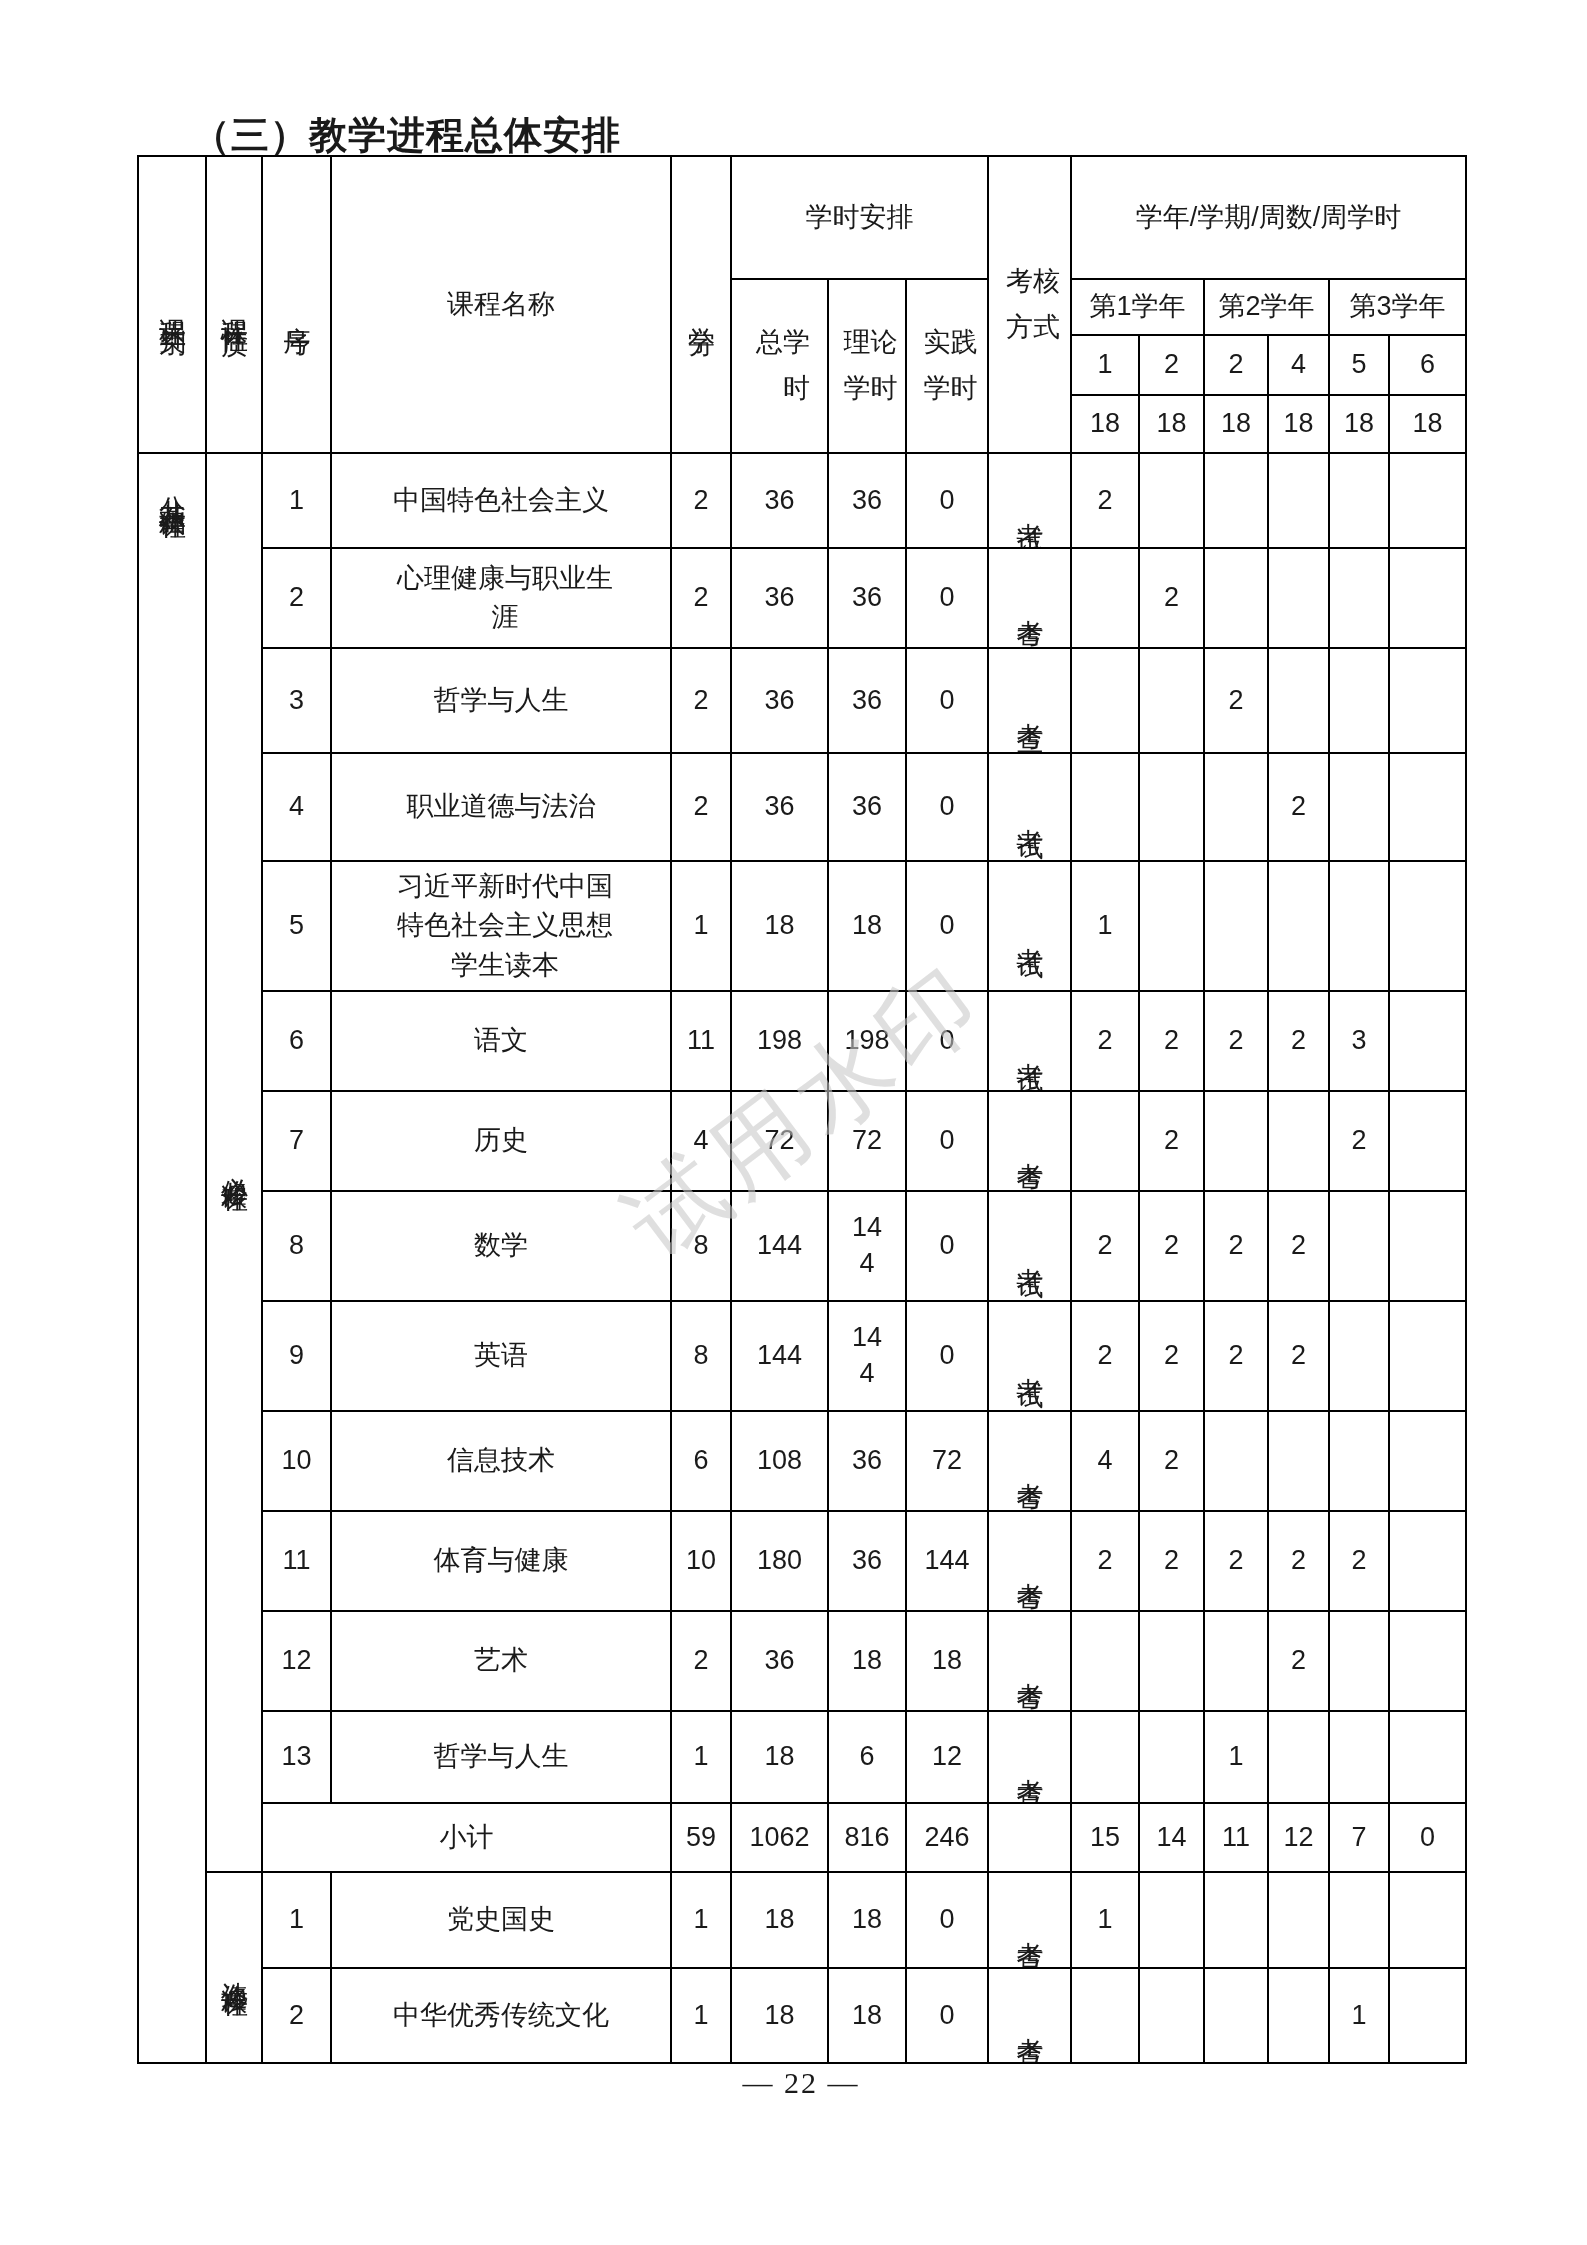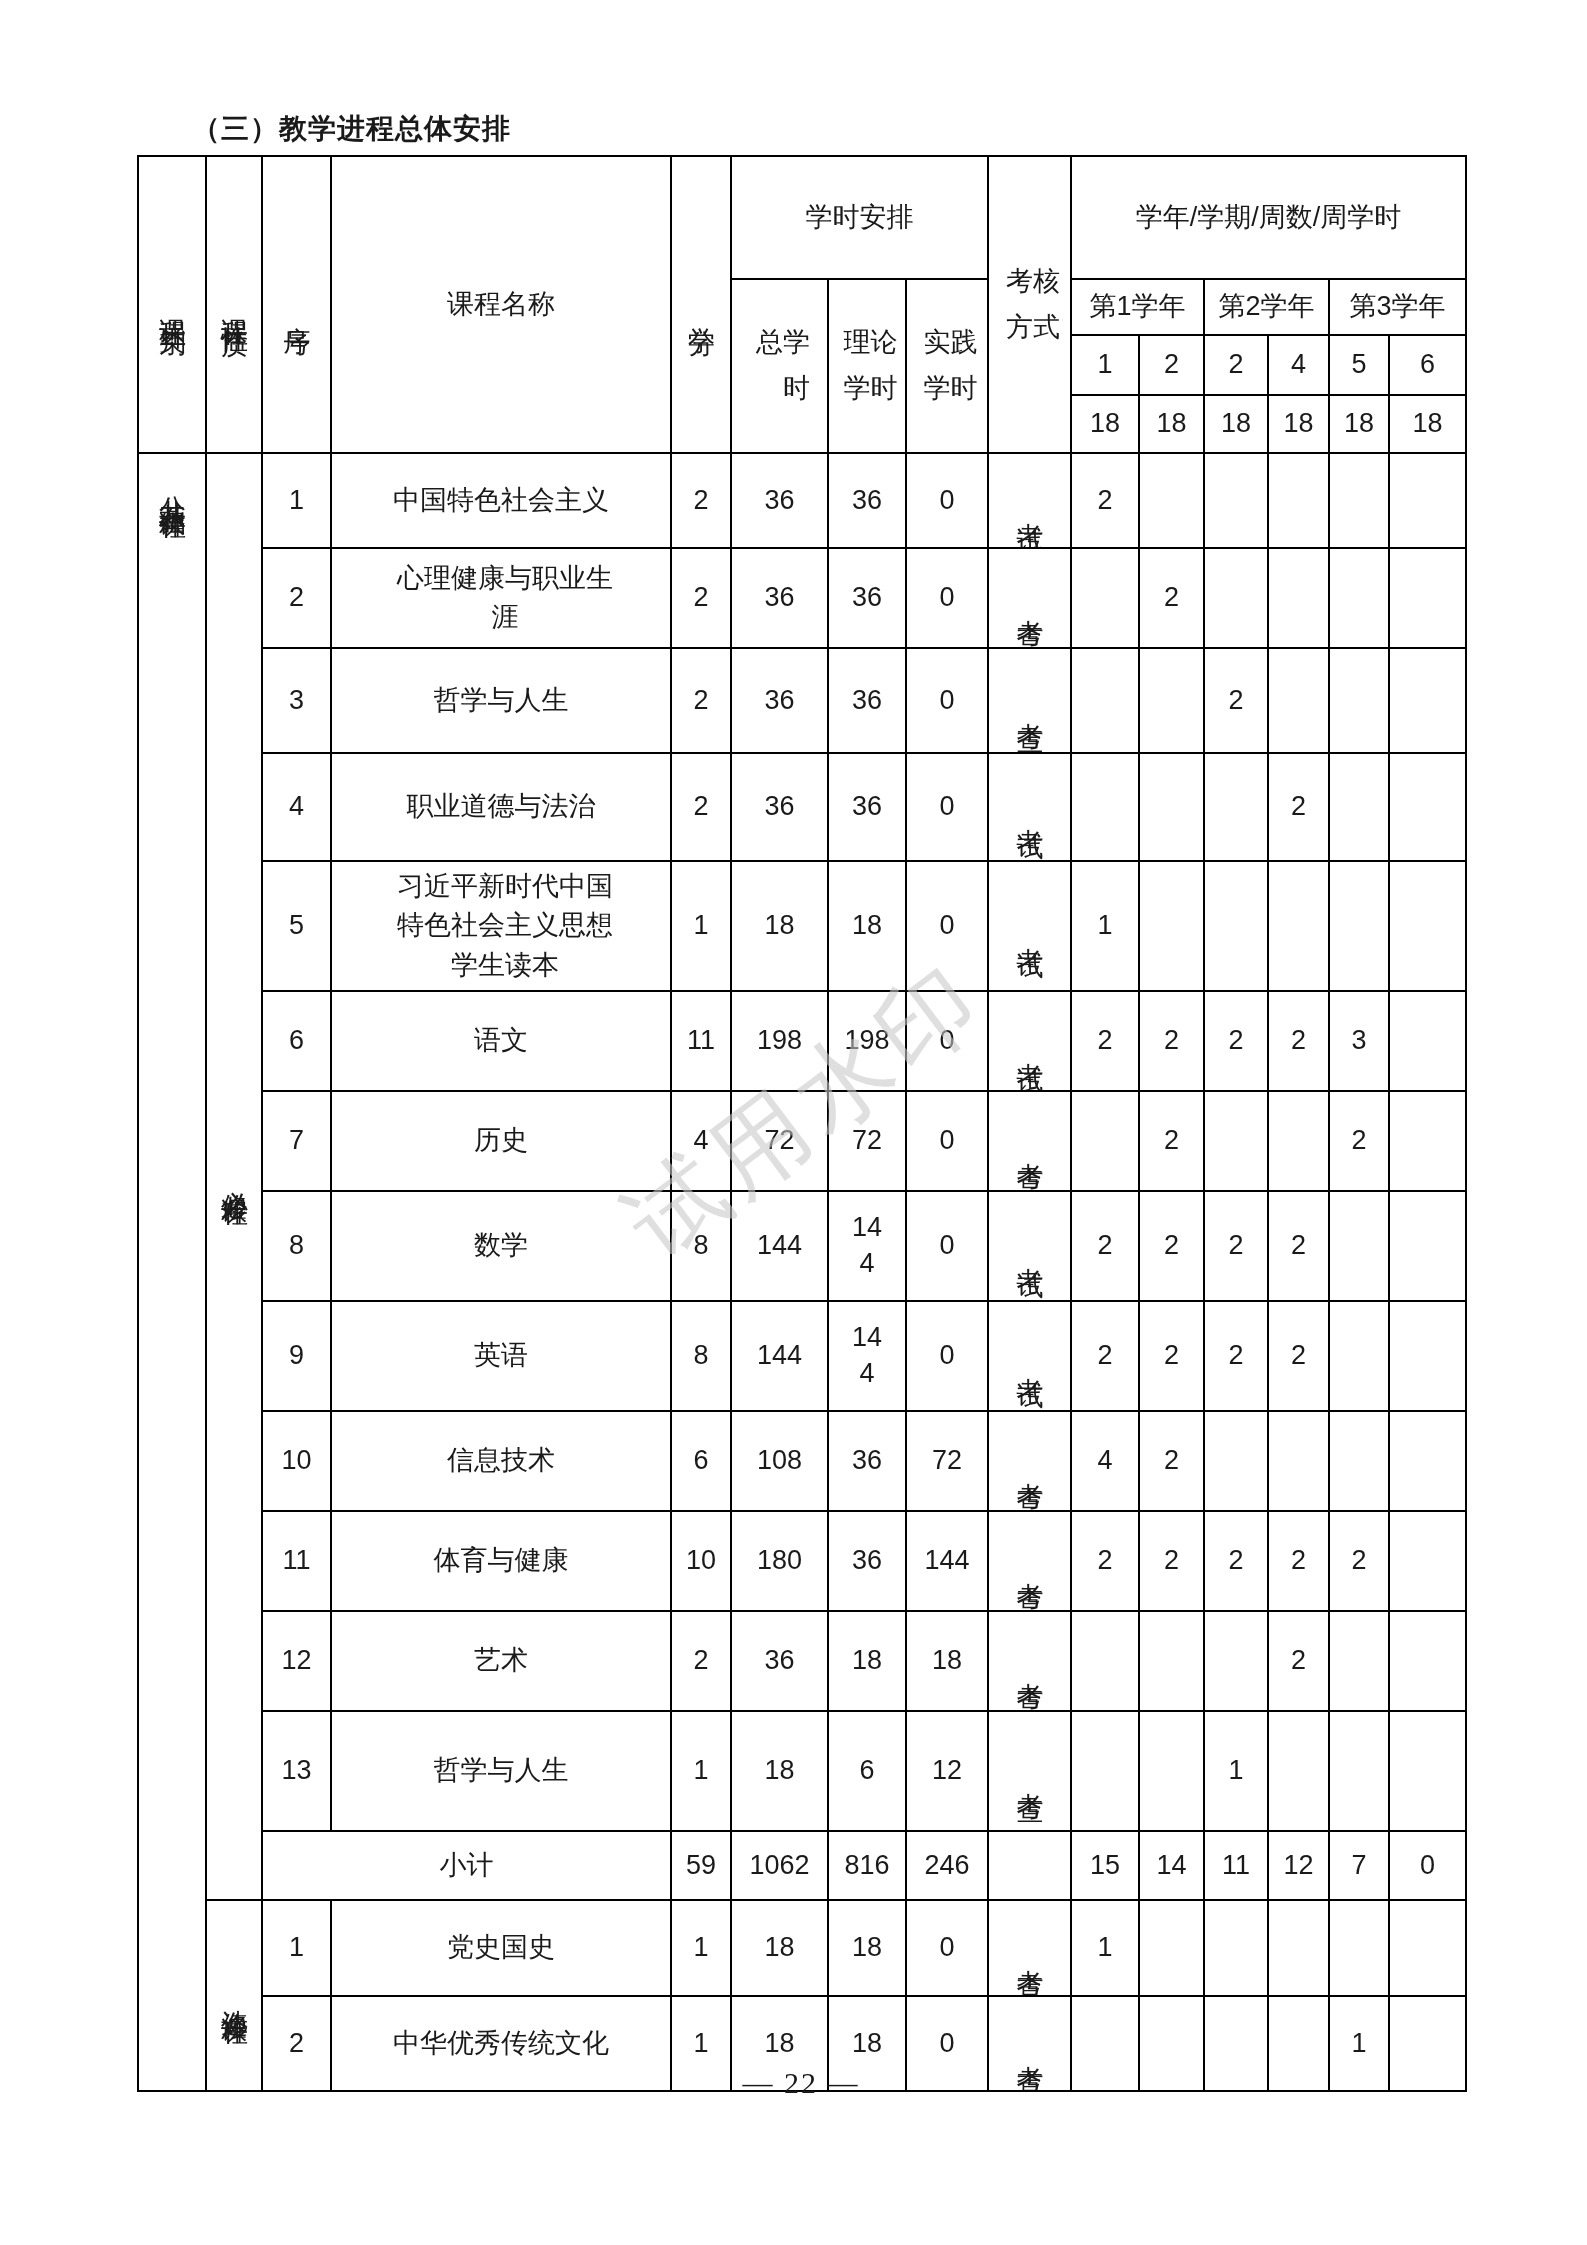--- a/index.html
+++ b/index.html
@@ -2,21 +2,21 @@
 <html><head>
 <meta charset="utf-8">
 <style>
   html,body{margin:0;padding:0;}
   body{
     width:1587px;height:2245px;position:relative;background:#ffffff;
     font-family:"Liberation Sans", sans-serif;color:#1a1a1a;overflow:hidden;
   }
   .title{
     position:absolute;left:192px;top:110px;
-    font-size:28px;font-weight:bold;letter-spacing:1px;
+    font-size:38px;font-weight:bold;letter-spacing:1px;
   }
   table.sched{
     position:absolute;left:137px;top:155px;width:1328px;
     border-collapse:collapse;table-layout:fixed;
   }
   .sched th,.sched td{
     border:2px solid #000;text-align:center;vertical-align:middle;
     font-weight:normal;font-size:27px;padding:2px;line-height:1.45;
     overflow:hidden;
   }
@@ -278,21 +278,21 @@
         <td><span>18</span></td>
         <td><span>18</span></td>
         <td><span class="vtext">考查</span></td>
         <td><span></span></td>
         <td><span></span></td>
         <td><span></span></td>
         <td><span>2</span></td>
         <td><span></span></td>
         <td><span></span></td>
       </tr>
-      <tr style="height: 120px;">
+      <tr style="height: 92px;">
         <td><span>13</span></td>
         <td><span>哲学与人生</span></td>
         <td><span>1</span></td>
         <td><span>18</span></td>
         <td><span>6</span></td>
         <td><span>12</span></td>
         <td><span class="vtext">考查</span></td>
         <td><span></span></td>
         <td><span></span></td>
         <td><span>1</span></td>

